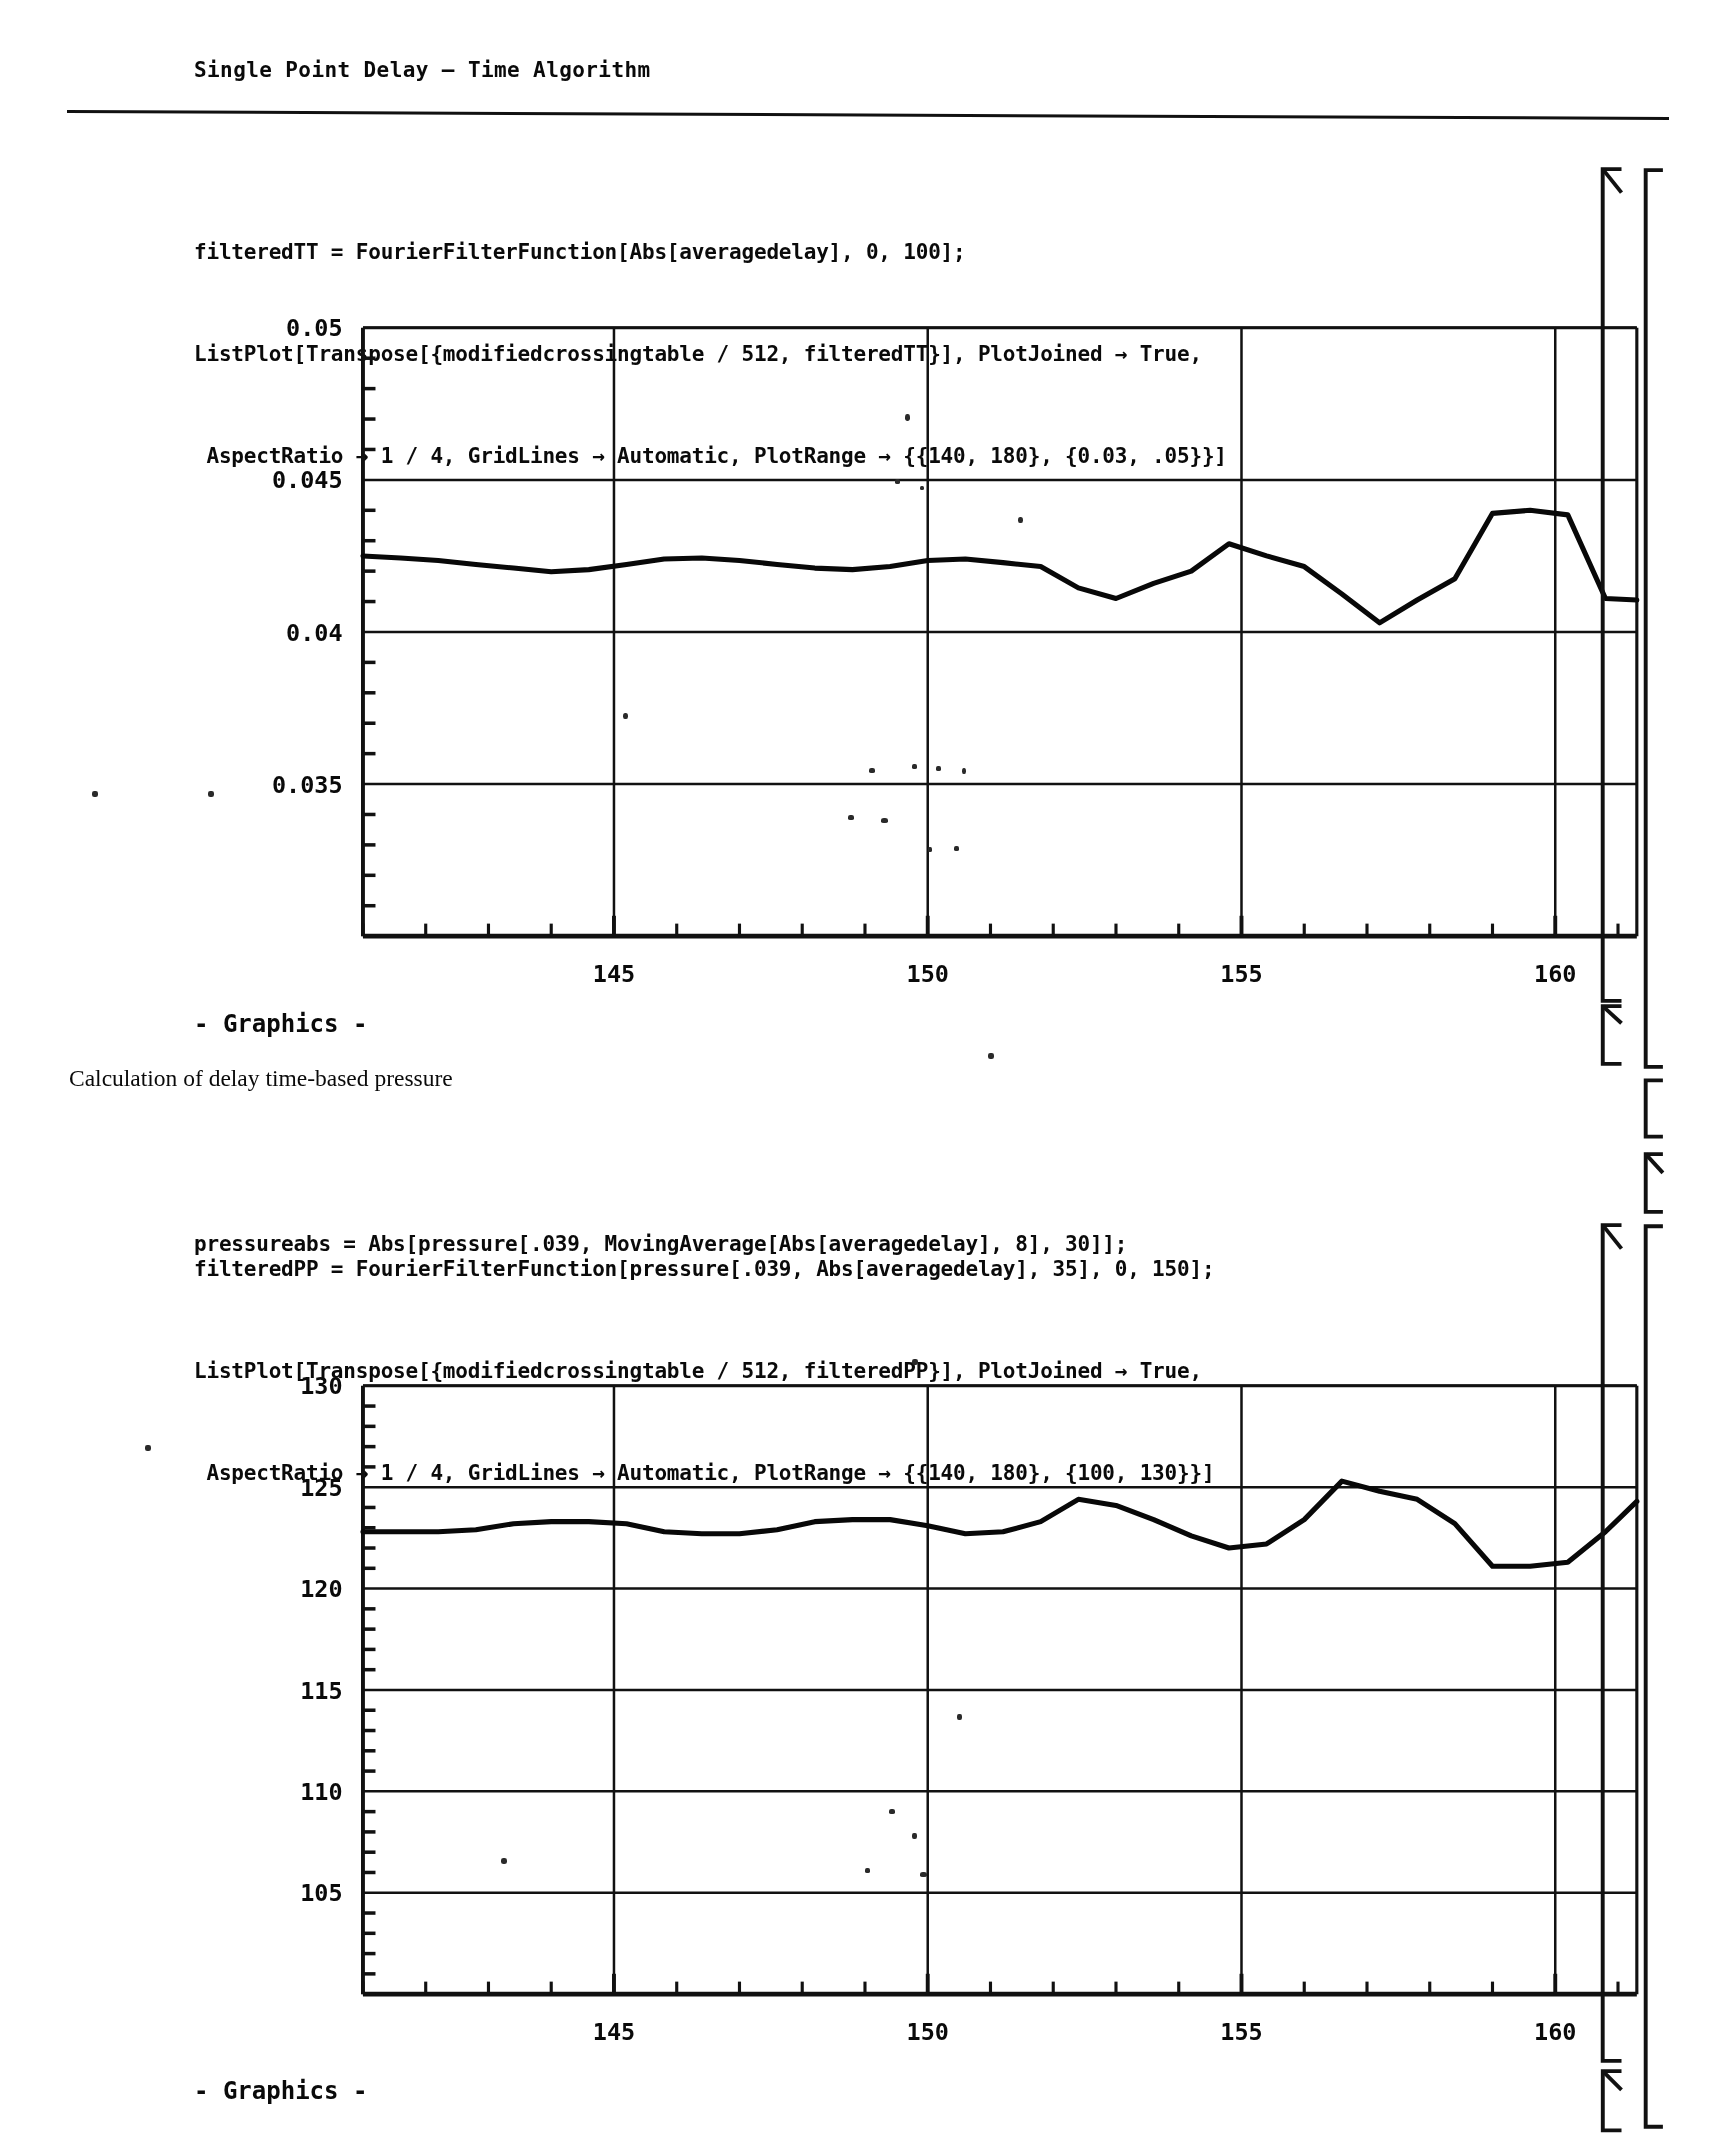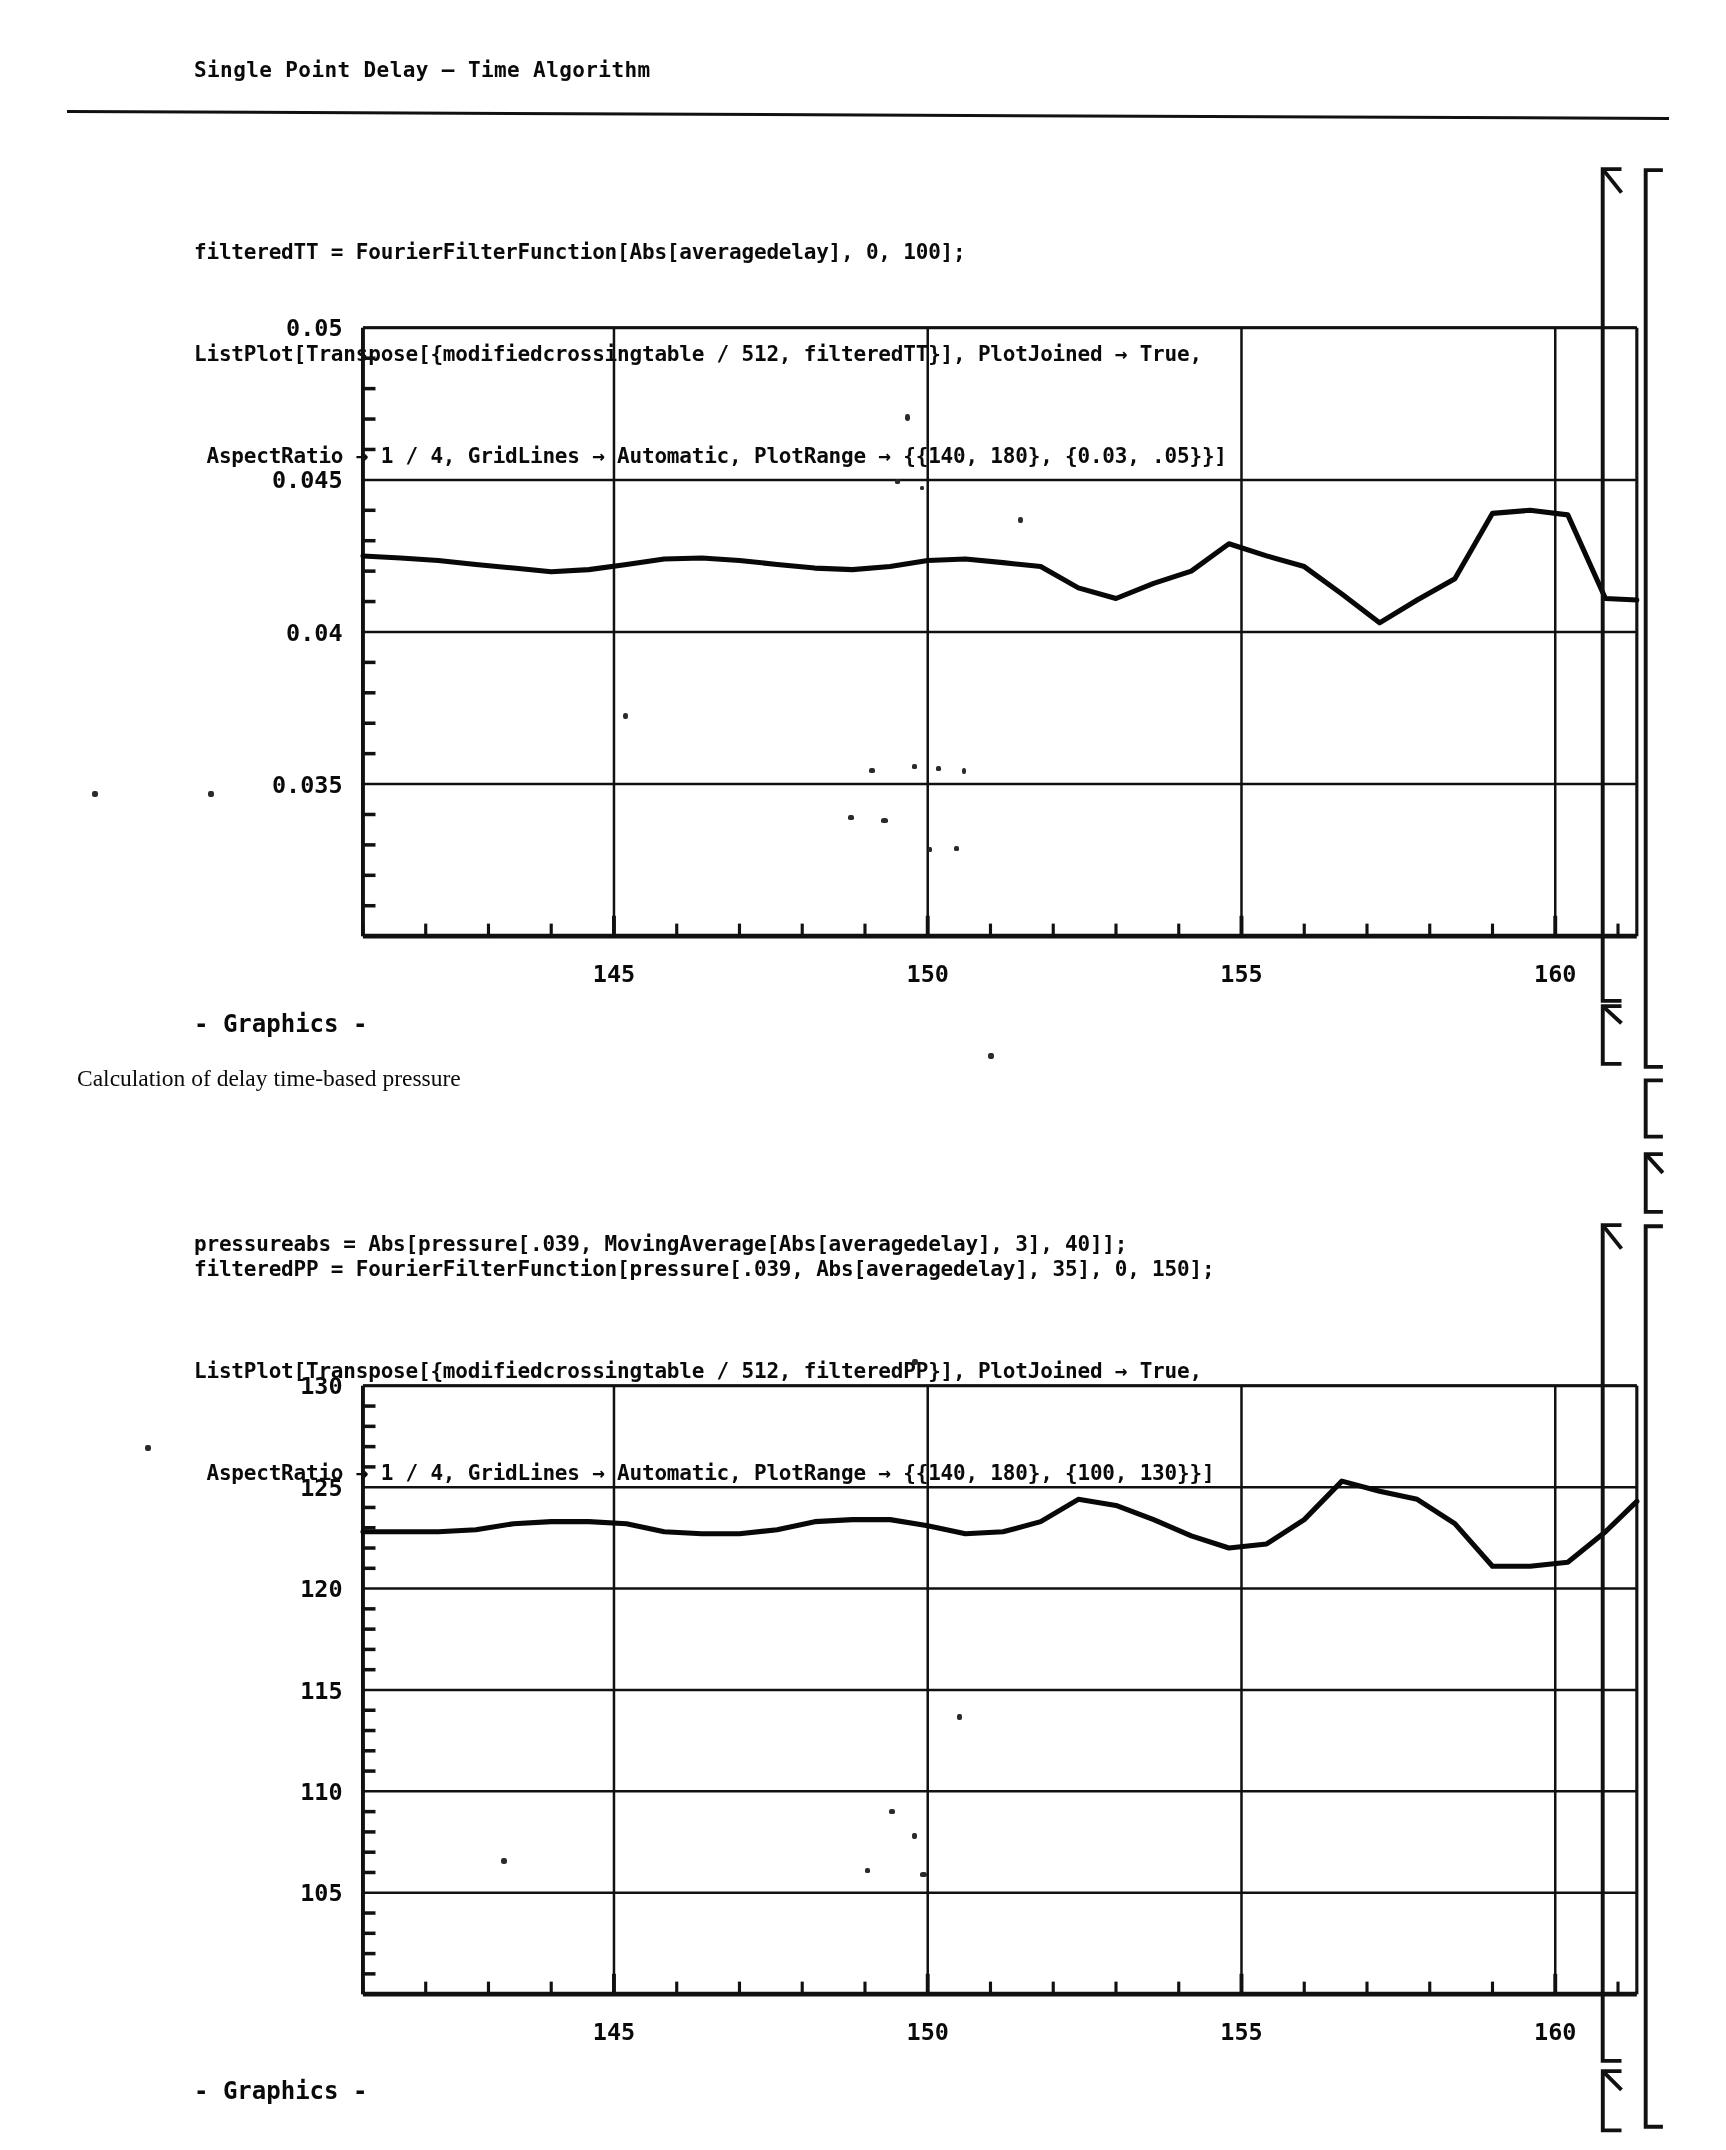--- a/index.html
+++ b/index.html
@@ -168,24 +168,24 @@
           <text x="884.3300492610833" y="859" text-anchor="middle" font-family="&quot;DejaVu Sans Mono&quot;,&quot;Liberation Mono&quot;,monospace" font-size="30" font-weight="bold" fill="#0a0a0a">150</text>
           <text x="1285.0689655172407" y="859" text-anchor="middle" font-family="&quot;DejaVu Sans Mono&quot;,&quot;Liberation Mono&quot;,monospace" font-size="30" font-weight="bold" fill="#0a0a0a">155</text>
           <text x="1685.8078817733983" y="859" text-anchor="middle" font-family="&quot;DejaVu Sans Mono&quot;,&quot;Liberation Mono&quot;,monospace" font-size="30" font-weight="bold" fill="#0a0a0a">160</text>
           <polyline points="163,315.3749999999999 211.08866995073845,318.0945 259.1773399014769,321.20250000000016 307.2660098522176,326.253 355.354679802956,330.9150000000001 403.44334975369446,335.57699999999994 451.53201970443286,332.85750000000013 499.6206896551713,326.253 547.709359605912,319.26 595.7980295566504,318.0945 643.8866995073889,321.20250000000016 691.9753694581274,326.253 740.0640394088657,330.9150000000001 788.1527093596065,332.85750000000013 836.2413793103449,328.9725000000001 884.3300492610833,321.20250000000016 932.4187192118218,319.26 980.5073891625602,323.9220000000001 1028.5960591133007,328.9725000000001 1076.6847290640394,356.1675 1124.7733990147779,369.76500000000016 1172.8620689655163,350.34000000000015 1220.9507389162547,334.79999999999995 1269.0394088669952,299.8350000000001 1317.128078817734,315.3749999999999 1365.2167487684721,328.9725000000001 1413.3054187192106,363.9375 1461.394088669949,400.8449999999999 1509.4827586206898,371.7074999999999 1557.5714285714282,344.5125 1605.6600985221667,260.985 1653.748768472905,257.10000000000014 1701.8374384236436,262.9275000000001 1749.9261083743843,369.76500000000016 1790,371.7074999999999" fill="none" stroke="#080808" stroke-width="6.5" stroke-linejoin="round" stroke-linecap="round"></polyline>
         </g>
       </svg>
   </div>
 
   <div class="out-label" style="left:194px; top:1010px;">- Graphics -</div>
 
-  <div class="section-head" style="left:69px; top:1065px;margin-left:8px;">Calculation of delay time-based pressure</div>
+  <div class="section-head" style="left:69px; top:1065px;">Calculation of delay time-based pressure</div>
 
   <div class="code" style="left:194px; top:1159px;">
-    <span class="ln">pressureabs = Abs[pressure[.039, MovingAverage[Abs[averagedelay], 3], 40]];</span>
+    <span class="ln">pressureabs = Abs[pressure[.039, MovingAverage[Abs[averagedelay], 8], 30]];</span>
   </div>
 
   <div class="code" style="left:194px; top:1184px;">
     <span class="ln">filteredPP = FourierFilterFunction[pressure[.039, Abs[averagedelay], 35], 0, 150];</span>
     <span class="ln">ListPlot[Transpose[{modifiedcrossingtable / 512, filteredPP}], PlotJoined → True,</span>
     <span class="ln"> AspectRatio → 1 / 4, GridLines → Automatic, PlotRange → {{140, 180}, {100, 130}}]</span>
   </div>
 
   <div class="chart" style="left:235px; top:1367px;">
     <svg id="svg-chart2" width="1410" height="689" viewBox="0 0 1800 880">

